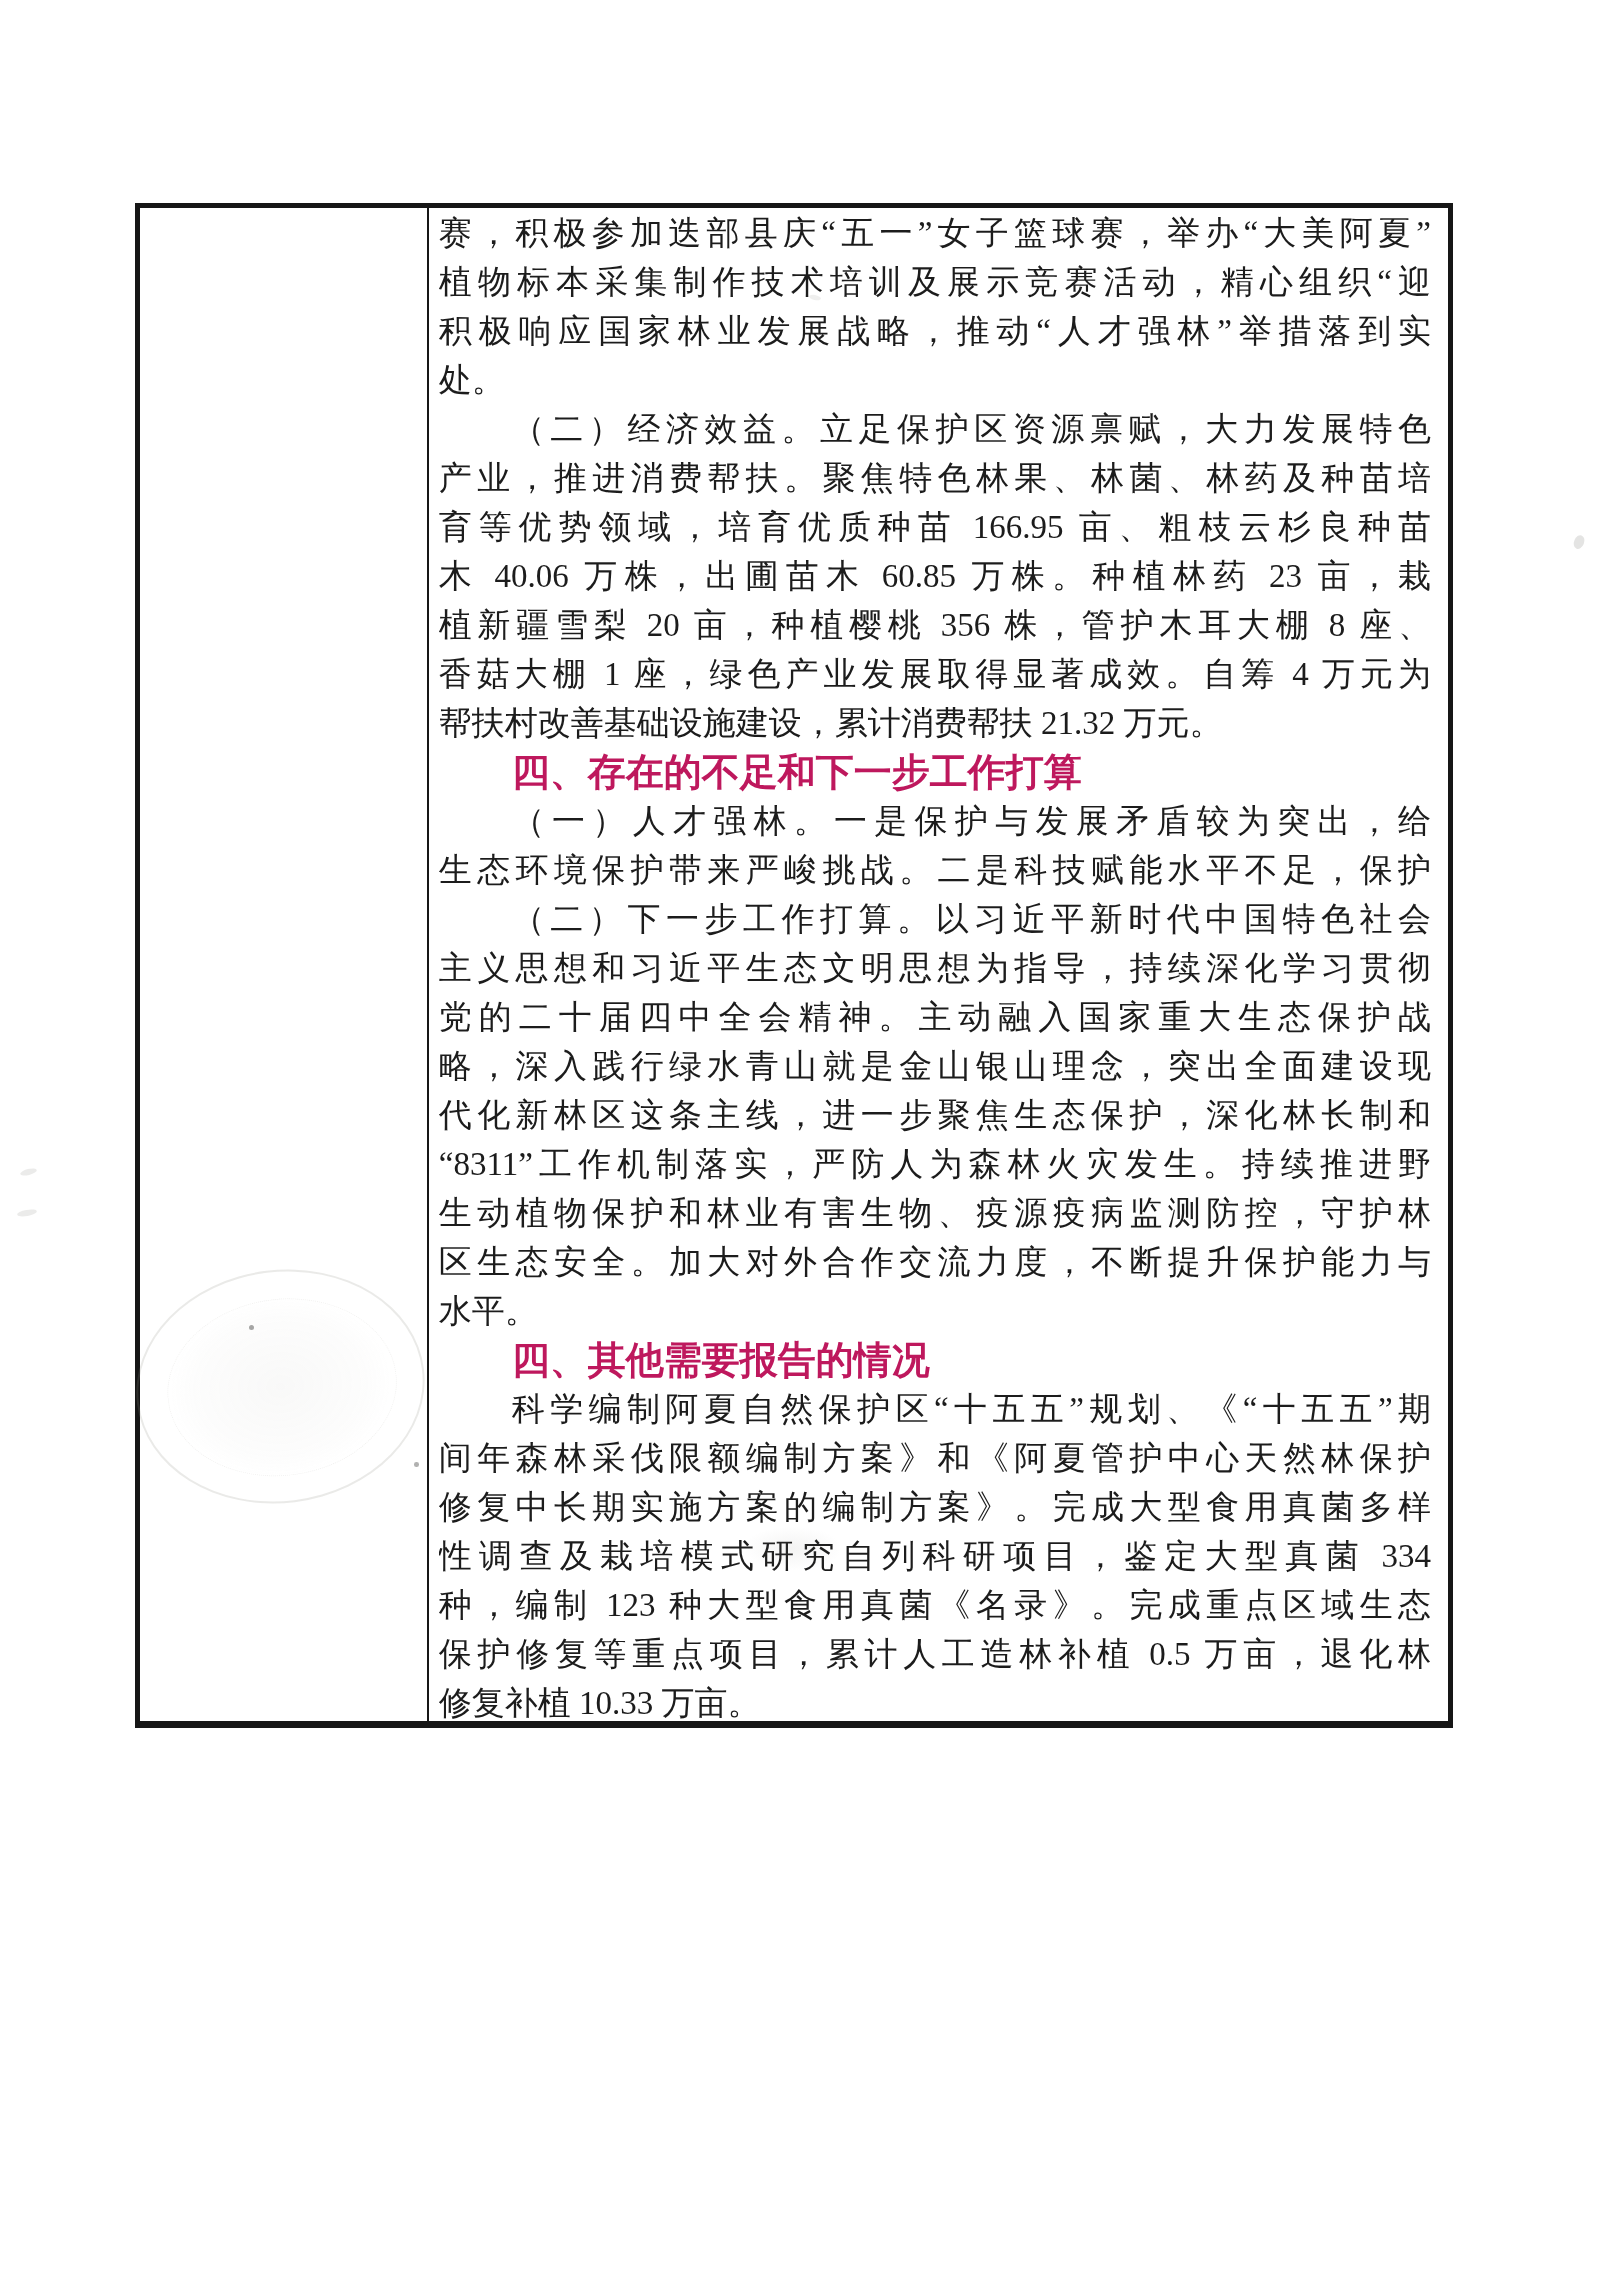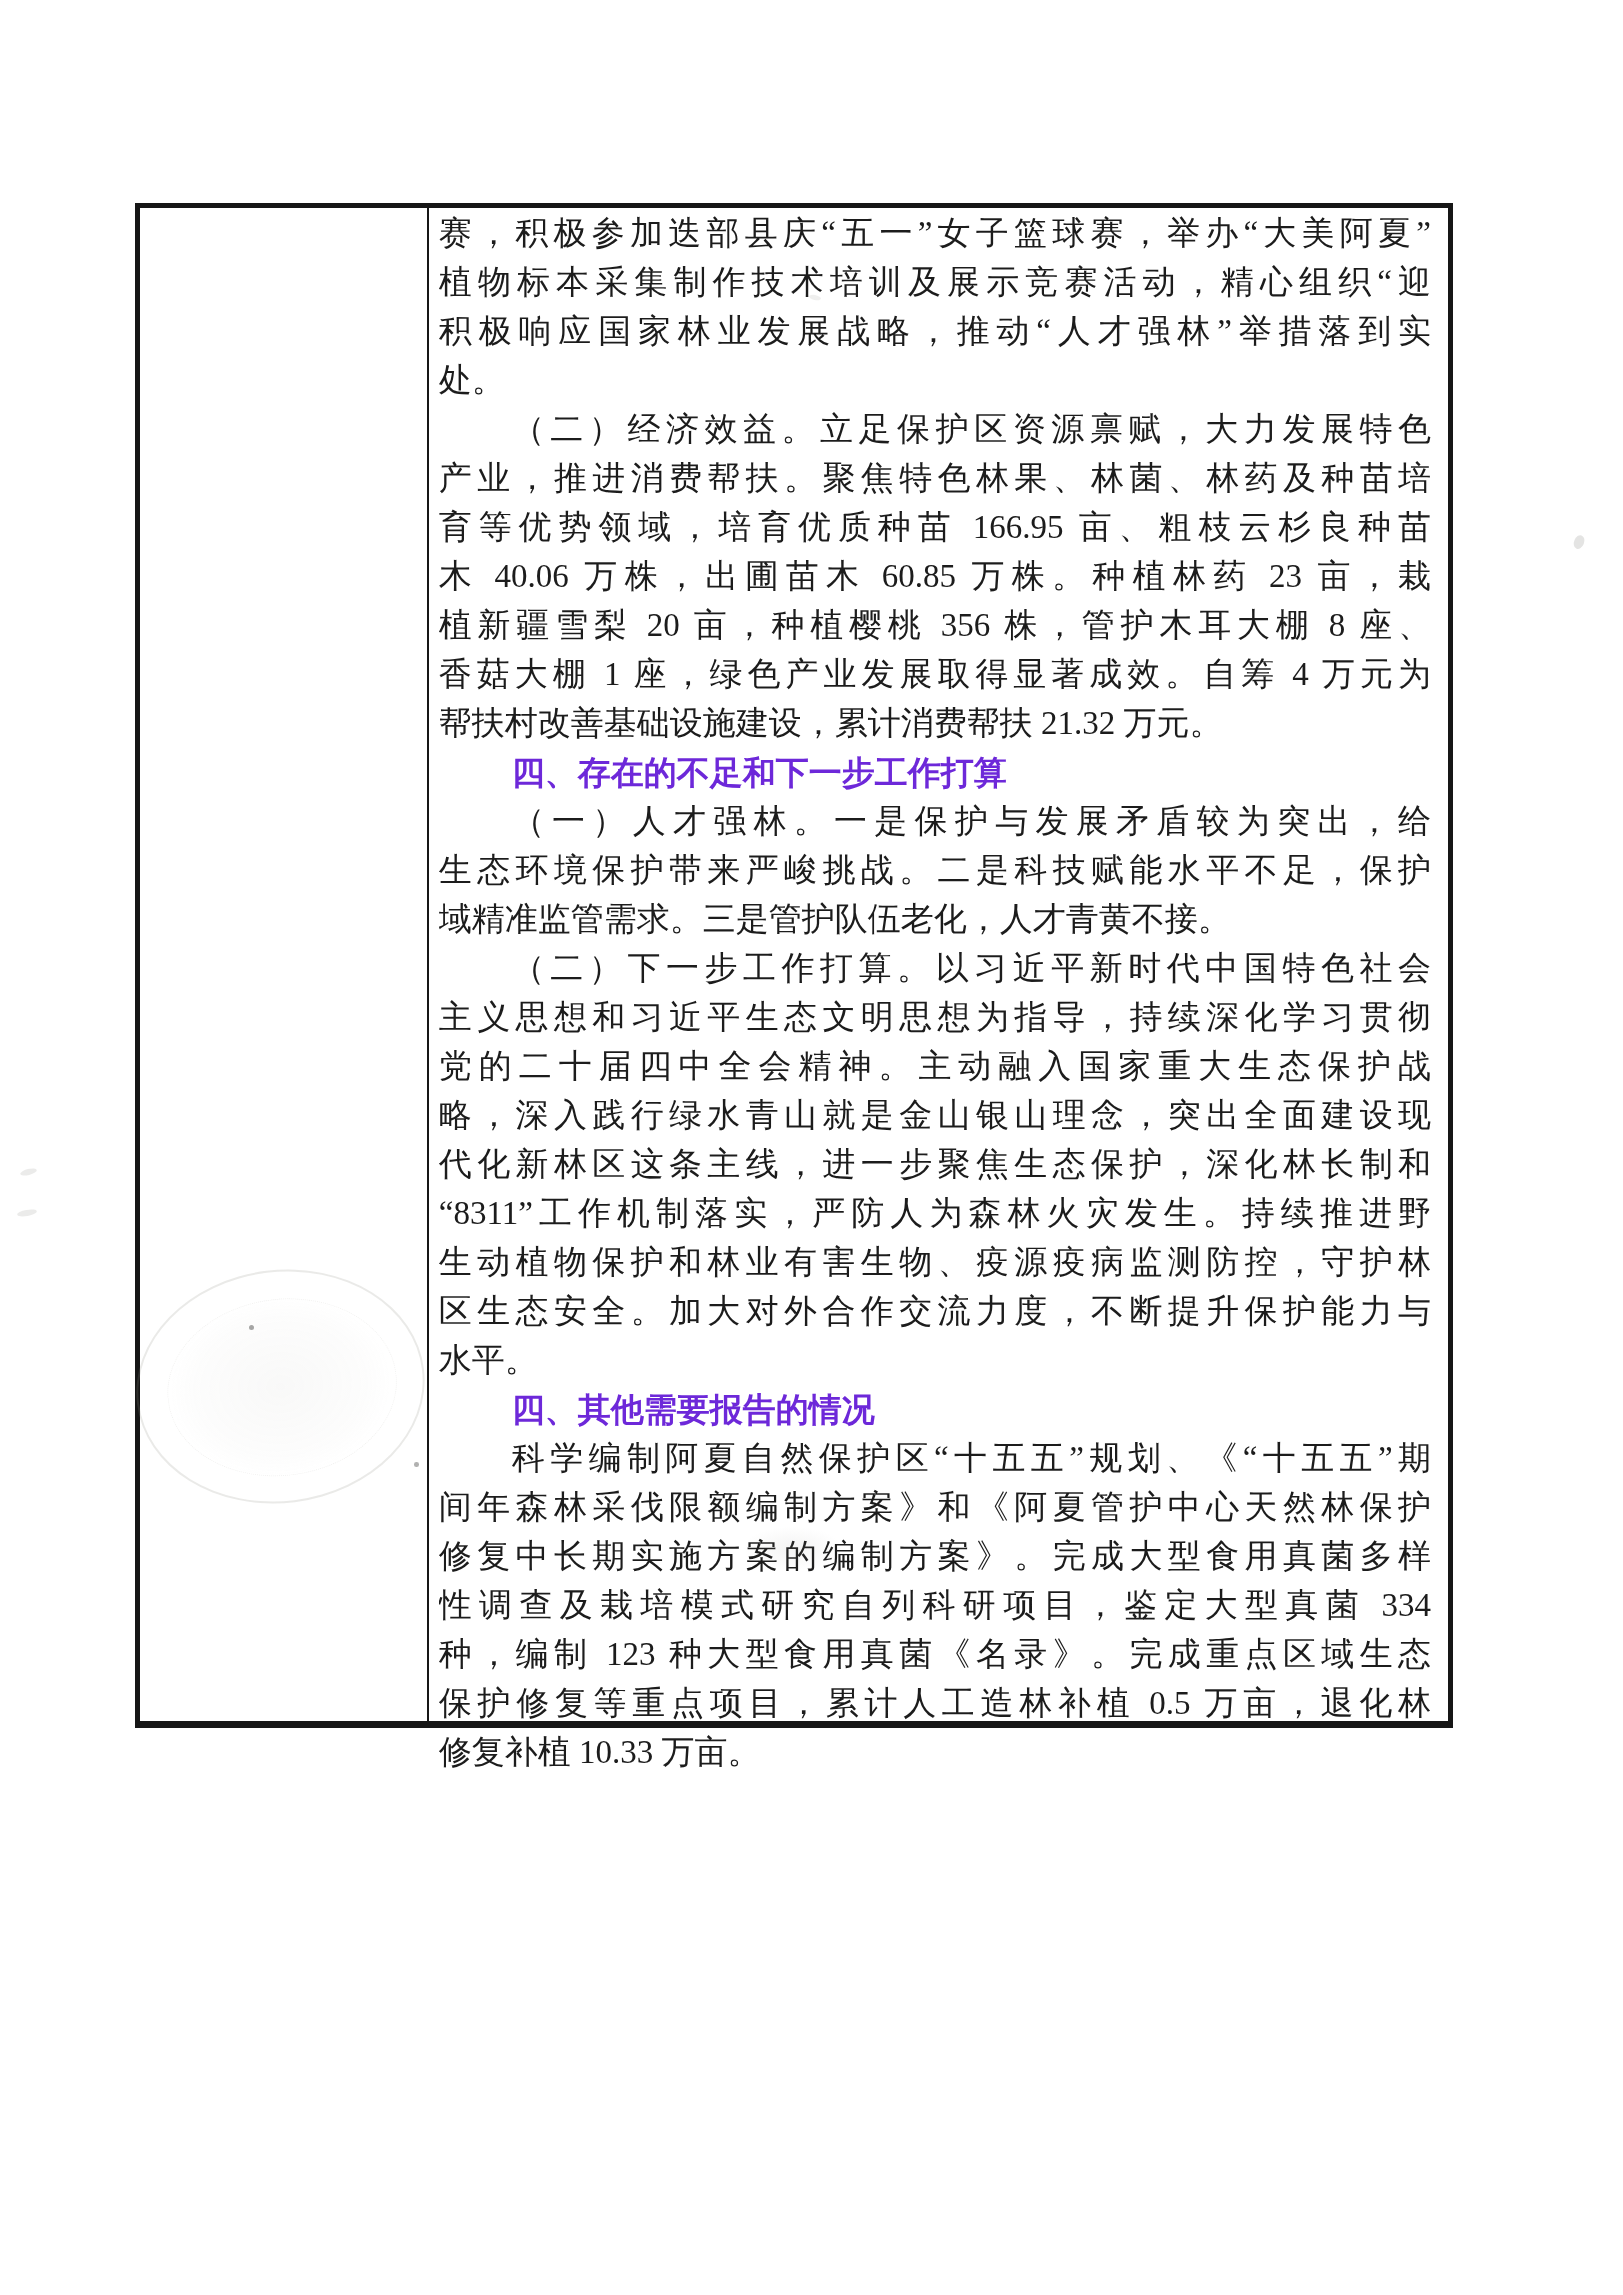--- a/index.html
+++ b/index.html
@@ -24,21 +24,21 @@
   .line{
     font-size:33px;line-height:49px;height:49px;overflow:hidden;
     color:var(--ink,#1c1c1c);
     text-align:justify;text-align-last:justify;text-justify:inter-character;
     letter-spacing:0;
   }
   .line.end{text-align-last:left;}
   .line.indent{text-indent:73px;}
   .line.heading{
     font-family:"Liberation Sans","DejaVu Sans",sans-serif;
-    font-weight:700;font-size:33px;color:#6d28d9;
+    font-weight:700;font-size:38px;color:#be185d;
     text-align-last:left;
   }
   
   .stamp{
     position:absolute;left:-3.9px;top:1062px;width:285px;height:229px;
     border:2px solid rgba(152,150,140,0.20);
     border-radius:50%;
     background:radial-gradient(closest-side,rgba(148,146,136,0.06),rgba(148,146,136,0.025) 60%,rgba(148,146,136,0) 78%);
     transform:rotate(-7deg);
   }
@@ -75,21 +75,20 @@
           <div class="line indent">（二）经济效益。立足保护区资源禀赋，大力发展特色</div>
           <div class="line">产业，推进消费帮扶。聚焦特色林果、林菌、林药及种苗培</div>
           <div class="line">育等优势领域，培育优质种苗 166.95 亩、粗枝云杉良种苗</div>
           <div class="line">木 40.06 万株，出圃苗木 60.85 万株。种植林药 23 亩，栽</div>
           <div class="line">植新疆雪梨 20 亩，种植樱桃 356 株，管护木耳大棚 8 座、</div>
           <div class="line">香菇大棚 1 座，绿色产业发展取得显著成效。自筹 4 万元为</div>
           <div class="line end">帮扶村改善基础设施建设，累计消费帮扶 21.32 万元。</div>
           <div class="line heading indent end">四、存在的不足和下一步工作打算</div>
           <div class="line indent">（一）人才强林。一是保护与发展矛盾较为突出，给</div>
           <div class="line">生态环境保护带来严峻挑战。二是科技赋能水平不足，保护</div>
-          <div class="line end">域精准监管需求。三是管护队伍老化，人才青黄不接。</div>
           <div class="line indent">（二）下一步工作打算。以习近平新时代中国特色社会</div>
           <div class="line">主义思想和习近平生态文明思想为指导，持续深化学习贯彻</div>
           <div class="line">党的二十届四中全会精神。主动融入国家重大生态保护战</div>
           <div class="line">略，深入践行绿水青山就是金山银山理念，突出全面建设现</div>
           <div class="line">代化新林区这条主线，进一步聚焦生态保护，深化林长制和</div>
           <div class="line">“8311”工作机制落实，严防人为森林火灾发生。持续推进野</div>
           <div class="line">生动植物保护和林业有害生物、疫源疫病监测防控，守护林</div>
           <div class="line">区生态安全。加大对外合作交流力度，不断提升保护能力与</div>
           <div class="line end">水平。</div>
           <div class="line heading indent end">四、其他需要报告的情况</div>

